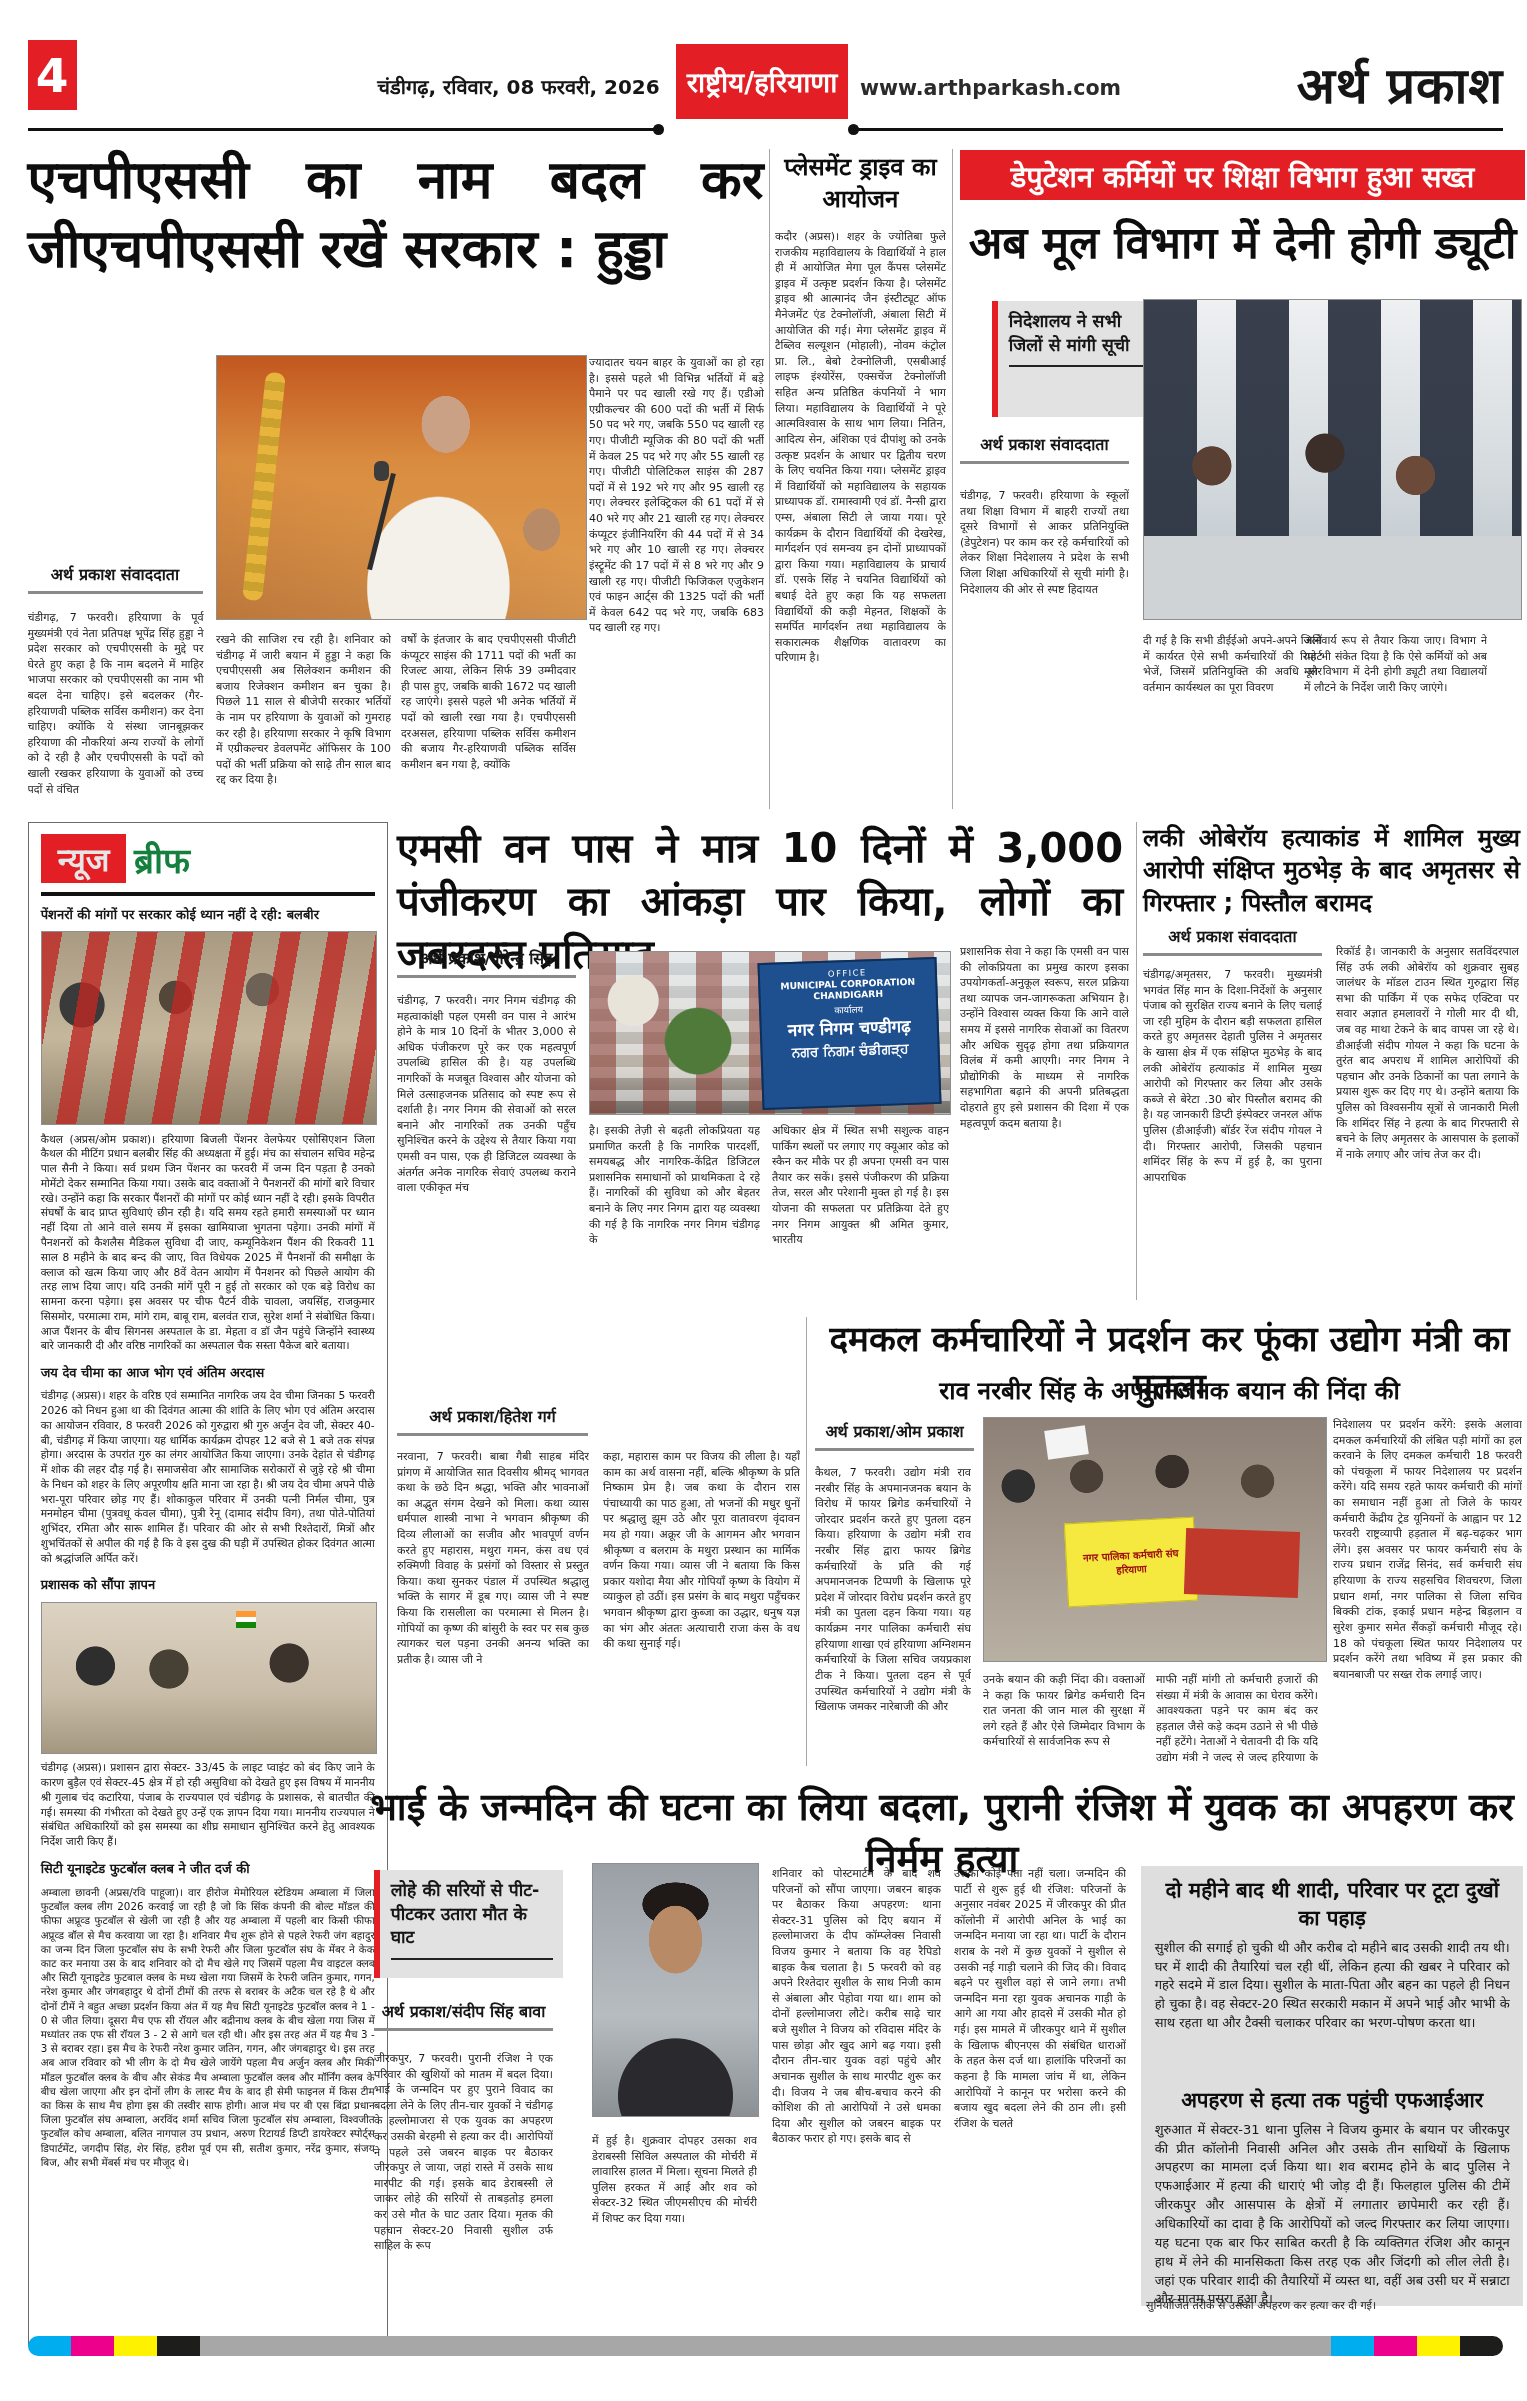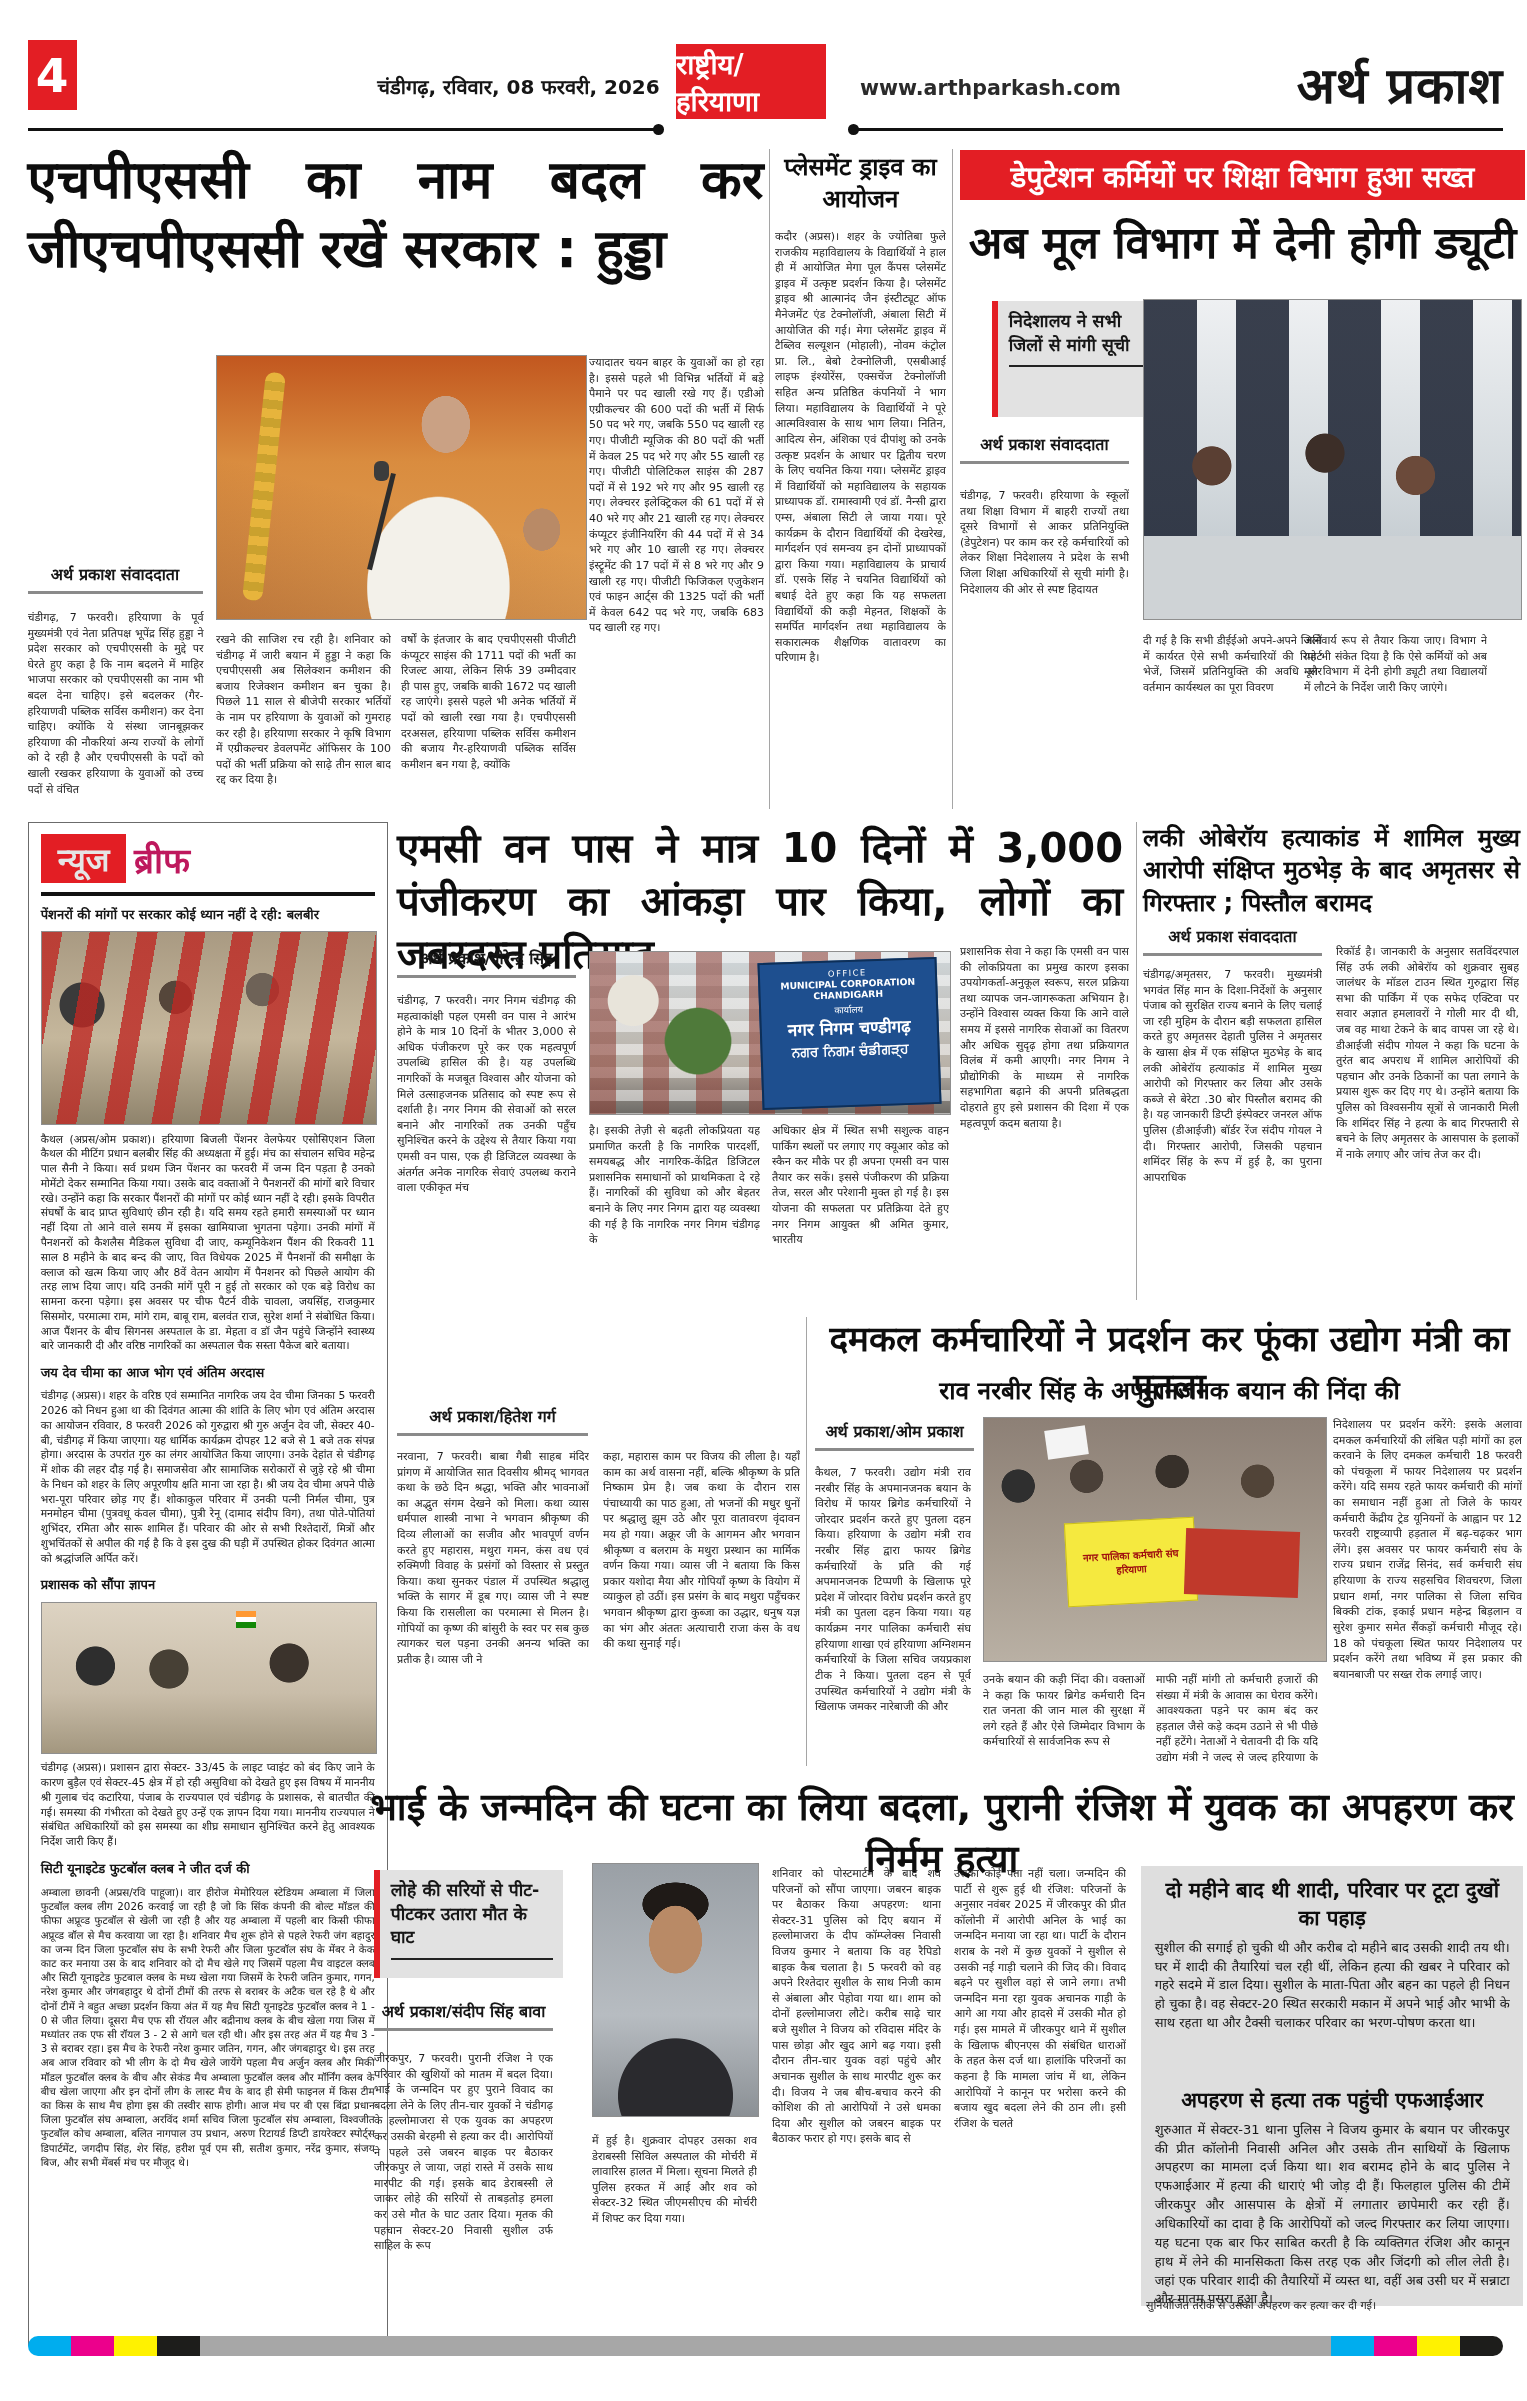--- a/index.html
+++ b/index.html
@@ -30,21 +30,21 @@
 </style>
 </head>
 <body>
 
 <div class="page">
 
   <div class="abs" style="left:27.5px; top:40px; width:49px; height:70px; background:#e31e24; color:#fff; display:flex; align-items:center; justify-content:center; font-size:47px; font-weight:bold;">
     <span>4</span>
   </div>
   <div class="abs" style="left:366px; top:73px; width:305px; text-align:center; font-weight:bold; font-size:20px;">चंडीगढ़, रविवार, 08 फरवरी, 2026</div>
-  <div class="abs redbanner" style="left:676px; top:44px; width:150px; height:75px; font-size:27.5px;">
+  <div class="abs redbanner" style="left:676px; top:44px; width:172px; height:75px; font-size:27.5px;">
     <span>राष्ट्रीय/हरियाणा</span>
   </div>
   <div class="abs" style="left:860px; top:76px; width:275px; font-size:20.6px; font-weight:bold; color:#2b2b2b;">www.arthparkash.com</div>
   <div class="abs" style="left:1205px; top:50px; width:298px; text-align:right; font-size:50px; font-weight:900; letter-spacing:0.8px;">अर्थ प्रकाश</div>
   <div class="abs" style="left:27.5px; top:128px; width:633px; height:3.1px; background:#111;"></div>
   <div class="abs" style="left:858px; top:128px; width:645px; height:3.1px; background:#111;"></div>
   <div class="abs" style="left:653px; top:124px; width:10.7px; height:10.7px; background:#111; border-radius:50%;"></div>
   <div class="abs" style="left:848px; top:124px; width:10.7px; height:10.7px; background:#111; border-radius:50%;"></div>
 
   <div class="abs headline" style="left:27.5px; top:146px; width:736px; font-size:53px; line-height:1.3; text-align:justify;">एचपीएससी का नाम बदल कर जीएचपीएससी रखें सरकार : हुड्डा</div>
@@ -92,21 +92,21 @@
     <div style="position:absolute; left:0; bottom:0; width:100%; height:26%; background:#cfd3d6;"></div>
   </div>
 
   <div class="abs bodytx" style="left:960px; top:488px; width:169px; height:319px;">चंडीगढ़, 7 फरवरी। हरियाणा के स्कूलों तथा शिक्षा विभाग में बाहरी राज्यों तथा दूसरे विभागों से आकर प्रतिनियुक्ति (डेपुटेशन) पर काम कर रहे कर्मचारियों को लेकर शिक्षा निदेशालय ने प्रदेश के सभी जिला शिक्षा अधिकारियों से सूची मांगी है। निदेशालय की ओर से स्पष्ट हिदायत</div>
   <div class="abs bodytx" style="left:1143px; top:633px; width:179px; height:174px;">दी गई है कि सभी डीईईओ अपने-अपने जिलों में कार्यरत ऐसे सभी कर्मचारियों की रिपोर्ट भेजें, जिसमें प्रतिनियुक्ति की अवधि और वर्तमान कार्यस्थल का पूरा विवरण</div>
   <div class="abs bodytx" style="left:1304px; top:633px; width:183px; height:174px;">अनिवार्य रूप से तैयार किया जाए। विभाग ने यह भी संकेत दिया है कि ऐसे कर्मियों को अब मूल विभाग में देनी होगी ड्यूटी तथा विद्यालयों में लौटने के निर्देश जारी किए जाएंगे।</div>
 
   <div class="nb-box" style="left:27.5px; top:822px; width:334px; height:1501px;">
     <div style="display:flex; align-items:flex-end; gap:7.6px;">
       <span style="background:#e31e24; color:#e5e5e5; font-weight:900; font-size:32px; padding:3.1px 17px;">न्यूज</span>
-      <span style="color:#be185d; font-weight:900; font-size:35px;">ब्रीफ</span>
+      <span style="color:#15803d; font-weight:900; font-size:35px;">ब्रीफ</span>
     </div>
     <div style="height:3.8px; background:#111; margin:9.2px 0 3.1px 0;"></div>
 
     <div class="nb-head">पेंशनरों की मांगों पर सरकार कोई ध्यान नहीं दे रही: बलबीर</div>
     <div class="photo" style="position:relative; width:100%; height:192px;
          background:
            repeating-linear-gradient(100deg, rgba(190,40,35,.8) 0 20px, rgba(0,0,0,0) 20px 47px),
            radial-gradient(circle 23px at 12% 38%, #3a3a3a 0 96%, rgba(0,0,0,0) 100%),
            radial-gradient(circle 17px at 40% 34%, #55463a 0 96%, rgba(0,0,0,0) 100%),
            radial-gradient(circle 17px at 66% 30%, #6e6257 0 96%, rgba(0,0,0,0) 100%),

